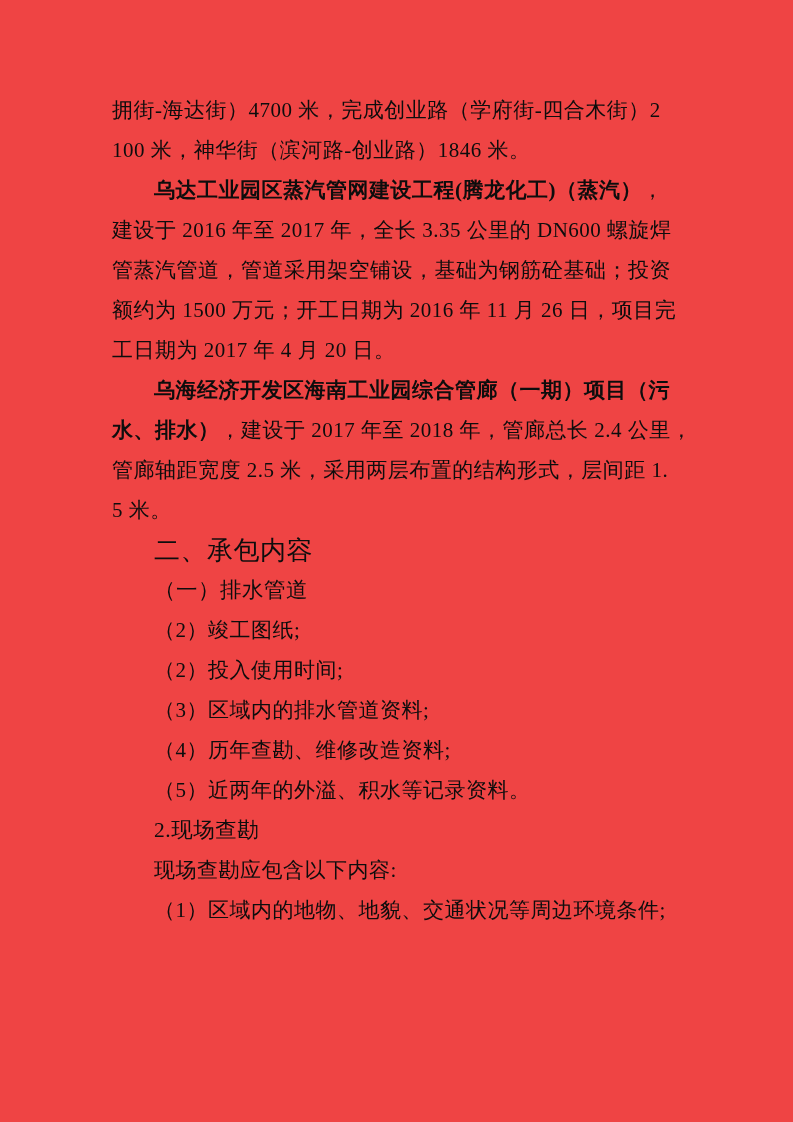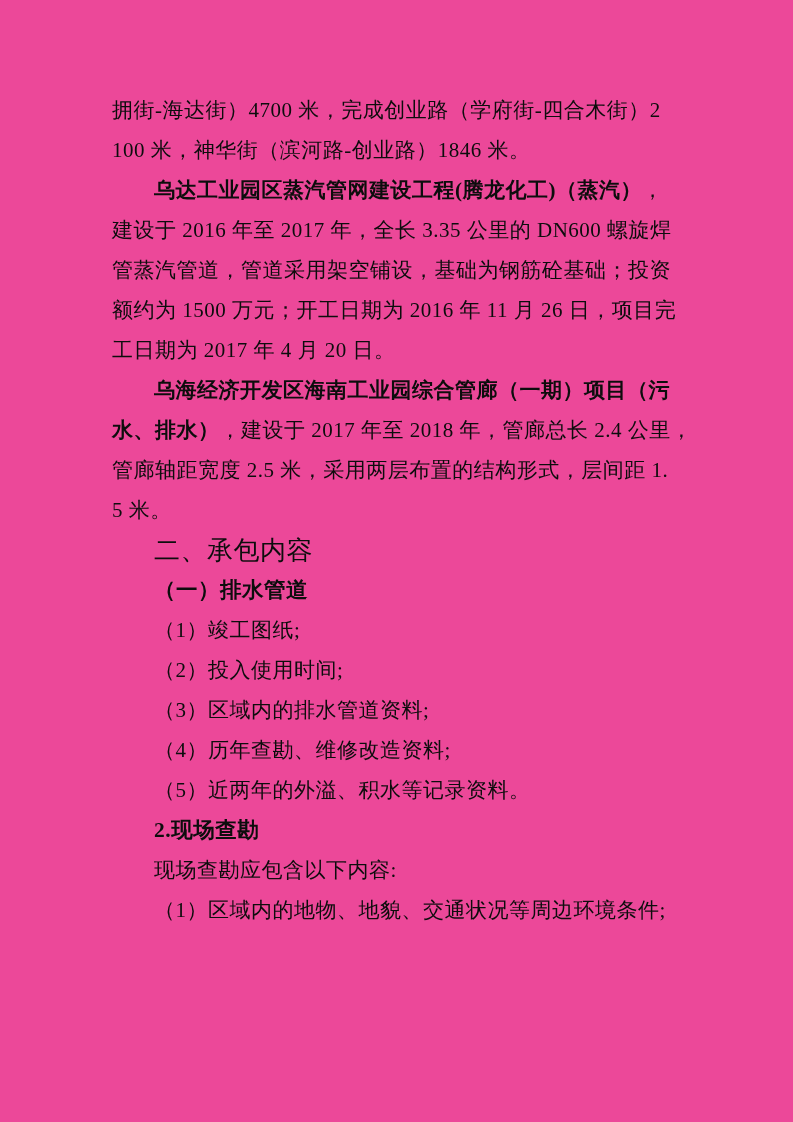--- a/index.html
+++ b/index.html
@@ -4,21 +4,21 @@
 <style>
   html, body {
     margin: 0;
     padding: 0;
     background: #ffffff;
   }
   .page {
     position: relative;
     width: 793px;
     height: 1122px;
-    background: #ec4899;
+    background: #ef4444;
     overflow: hidden;
     font-family: "Liberation Serif", "DejaVu Serif", serif;
     color: #0d0d0d;
   }
   .text-block {
     position: absolute;
     left: 112px;
     top: 90px;
     width: 596px;
   }
@@ -37,41 +37,41 @@
   
   .line.hei {
     font-family: "Liberation Sans", "DejaVu Sans", sans-serif;
     font-weight: 500;
     font-size: 26px;
   }
   
   .line.kai-bold {
     font-size: 21.5px;
   }
-  .line.kai-bold .run { font-weight: bold; }
+  .line.kai-bold .run { font-weight: normal; }
 </style>
 </head>
 <body>
 
 <div class="page">
   <div class="text-block">
       <div class="line body"><span class="run">拥街-海达街）4700 米，完成创业路（学府街-四合木街）2</span></div>
       <div class="line body"><span class="run">100 米，神华街（滨河路-创业路）1846 米。</span></div>
       <div class="line body indent"><span class="run bold">乌达工业园区蒸汽管网建设工程(腾龙化工)（蒸汽）</span><span class="run">，</span></div>
       <div class="line body"><span class="run">建设于 2016 年至 2017 年，全长 3.35 公里的 DN600 螺旋焊</span></div>
       <div class="line body"><span class="run">管蒸汽管道，管道采用架空铺设，基础为钢筋砼基础；投资</span></div>
       <div class="line body"><span class="run">额约为 1500 万元；开工日期为 2016 年 11 月 26 日，项目完</span></div>
       <div class="line body"><span class="run">工日期为 2017 年 4 月 20 日。</span></div>
       <div class="line body indent"><span class="run bold">乌海经济开发区海南工业园综合管廊（一期）项目（污</span></div>
       <div class="line body"><span class="run bold">水、排水）</span><span class="run">，建设于 2017 年至 2018 年，管廊总长 2.4 公里，</span></div>
       <div class="line body"><span class="run">管廊轴距宽度 2.5 米，采用两层布置的结构形式，层间距 1.</span></div>
       <div class="line body"><span class="run">5 米。</span></div>
       <div class="line hei indent"><span class="run">二、承包内容</span></div>
       <div class="line kai-bold indent"><span class="run bold">（一）排水管道</span></div>
-      <div class="line body indent"><span class="run">（1）竣工图纸;</span></div>
+      <div class="line body indent"><span class="run">（2）竣工图纸;</span></div>
       <div class="line body indent"><span class="run">（2）投入使用时间;</span></div>
       <div class="line body indent"><span class="run">（3）区域内的排水管道资料;</span></div>
       <div class="line body indent"><span class="run">（4）历年查勘、维修改造资料;</span></div>
       <div class="line body indent"><span class="run">（5）近两年的外溢、积水等记录资料。</span></div>
       <div class="line kai-bold indent"><span class="run bold">2.现场查勘</span></div>
       <div class="line body indent"><span class="run">现场查勘应包含以下内容:</span></div>
       <div class="line body indent"><span class="run">（1）区域内的地物、地貌、交通状况等周边环境条件;</span></div>
     </div>
 </div>
 

